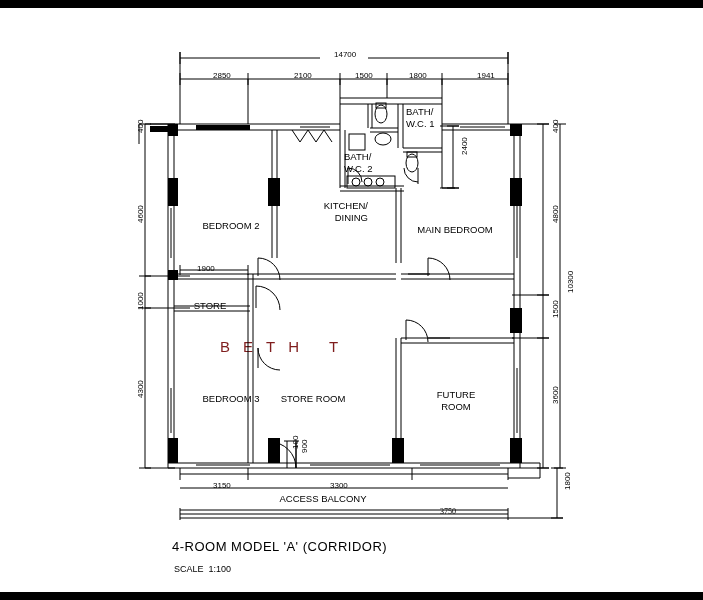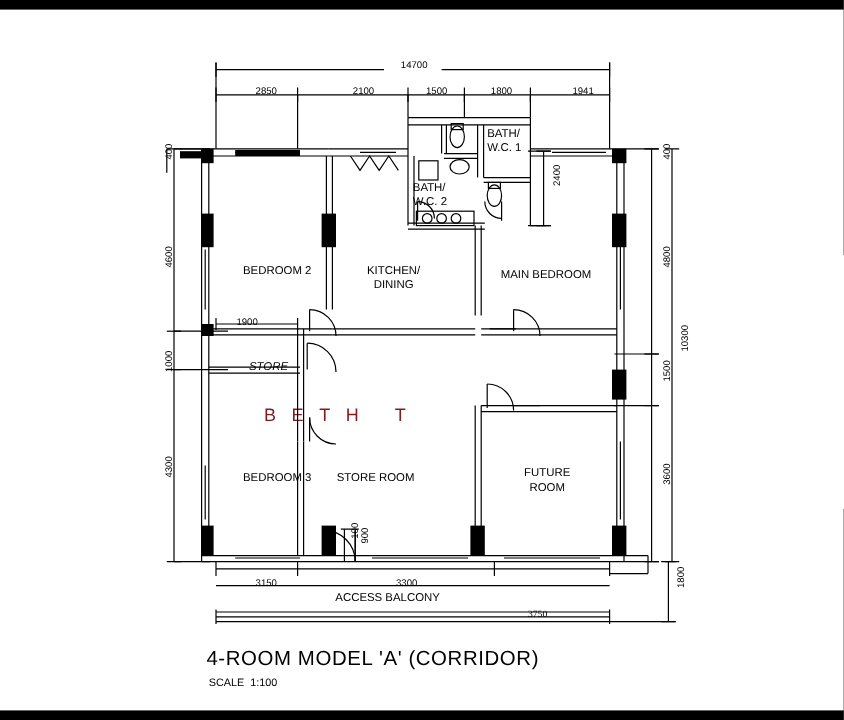--- a/index.html
+++ b/index.html
@@ -45,21 +45,21 @@
   .room-name {
     position: absolute;
     font-size: 9.5px;
     color: #000;
     text-align: center;
     white-space: pre;
     line-height: 12px;
   }
   .title {
     position: absolute;
-    font-size: 17px;
+    font-size: 13px;
     color: #000;
     letter-spacing: 0.5px;
     white-space: pre;
     font-family: "Liberation Sans", sans-serif;
   }
   .scale {
     position: absolute;
     font-size: 9px;
     color: #000;
     white-space: pre;
@@ -300,28 +300,28 @@
     <div class="col" style="left:268px; top:430px; width:12px; height:25px;"></div>
     <div class="col" style="left:392px; top:430px; width:12px; height:25px;"></div>
     <div class="col" style="left:510px; top:170px; width:12px; height:28px;"></div>
     <div class="col" style="left:510px; top:116px; width:12px; height:12px;"></div>
     <div class="col" style="left:510px; top:300px; width:12px; height:25px;"></div>
     <div class="col" style="left:510px; top:430px; width:12px; height:25px;"></div>
     <div class="col" style="left:150px; top:118px; width:20px; height:6px;"></div>
     <div class="col" style="left:196px; top:117px; width:54px; height:5px;"></div>
 
     <div class="room-name" style="left:186px; top:212px; width:90px;">BEDROOM 2</div>
-    <div class="room-name" style="left:288px; top:212px; width:80px;">KITCHEN/
+    <div class="room-name" style="left:288px; top:192px; width:80px;text-align:right;">KITCHEN/
 DINING</div>
     <div class="room-name" style="left:405px; top:216px; width:100px;">MAIN BEDROOM</div>
     <div class="room-name" style="left:406px; top:98px; width:42px; text-align:left;">BATH/
 W.C. 1</div>
     <div class="room-name" style="left:344px; top:143px; width:42px; text-align:left;">BATH/
 W.C. 2</div>
-    <div class="room-name" style="left:180px; top:292px; width:60px; text-align:right;font-style:italic;">STORE</div>
+    <div class="room-name" style="left:180px; top:292px; width:60px; text-align:center;">STORE</div>
     <div class="room-name" style="left:186px; top:385px; width:90px;">BEDROOM 3</div>
     <div class="room-name" style="left:268px; top:385px; width:90px;">STORE ROOM</div>
     <div class="room-name" style="left:416px; top:381px; width:80px;">FUTURE
 ROOM</div>
     <div class="room-name" style="left:263px; top:485px; width:120px;">ACCESS BALCONY</div>
 
     <div id="dim-layer">
         <div class="dim" style="left: 334px; top: 42px;">14700</div>
         <div class="dim" style="left: 213px; top: 63px;">2850</div>
         <div class="dim" style="left: 294px; top: 63px;">2100</div>

